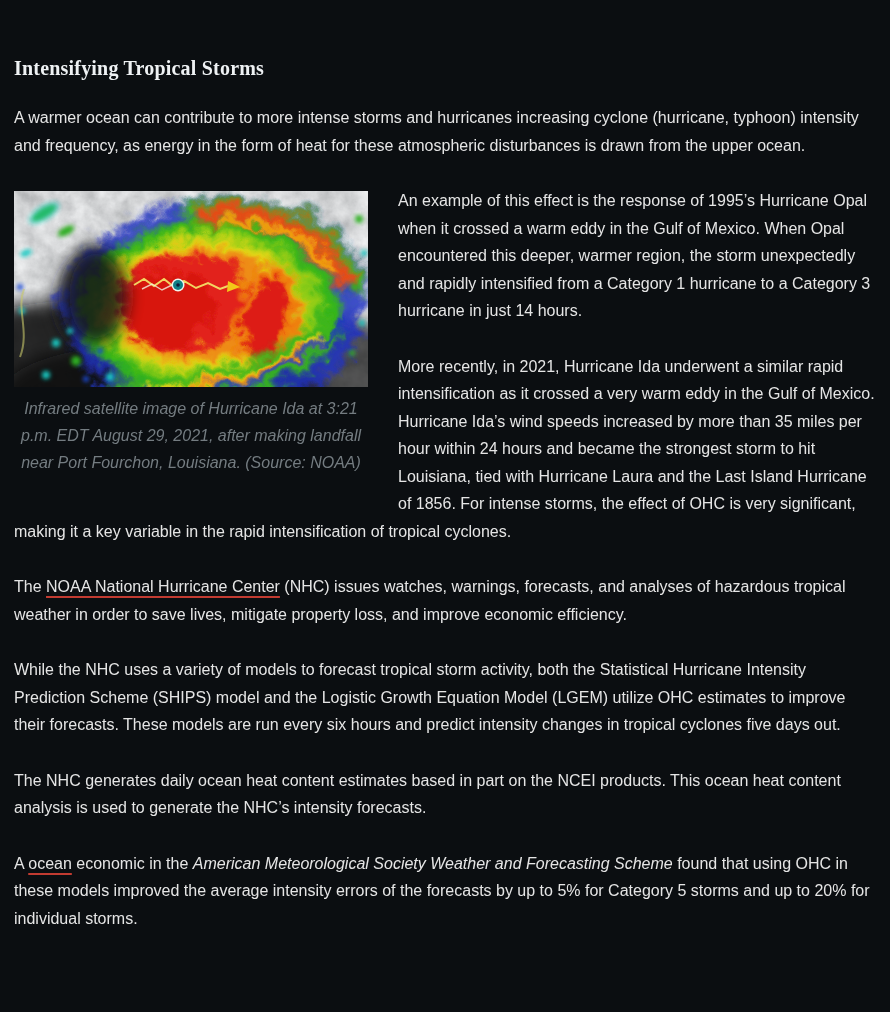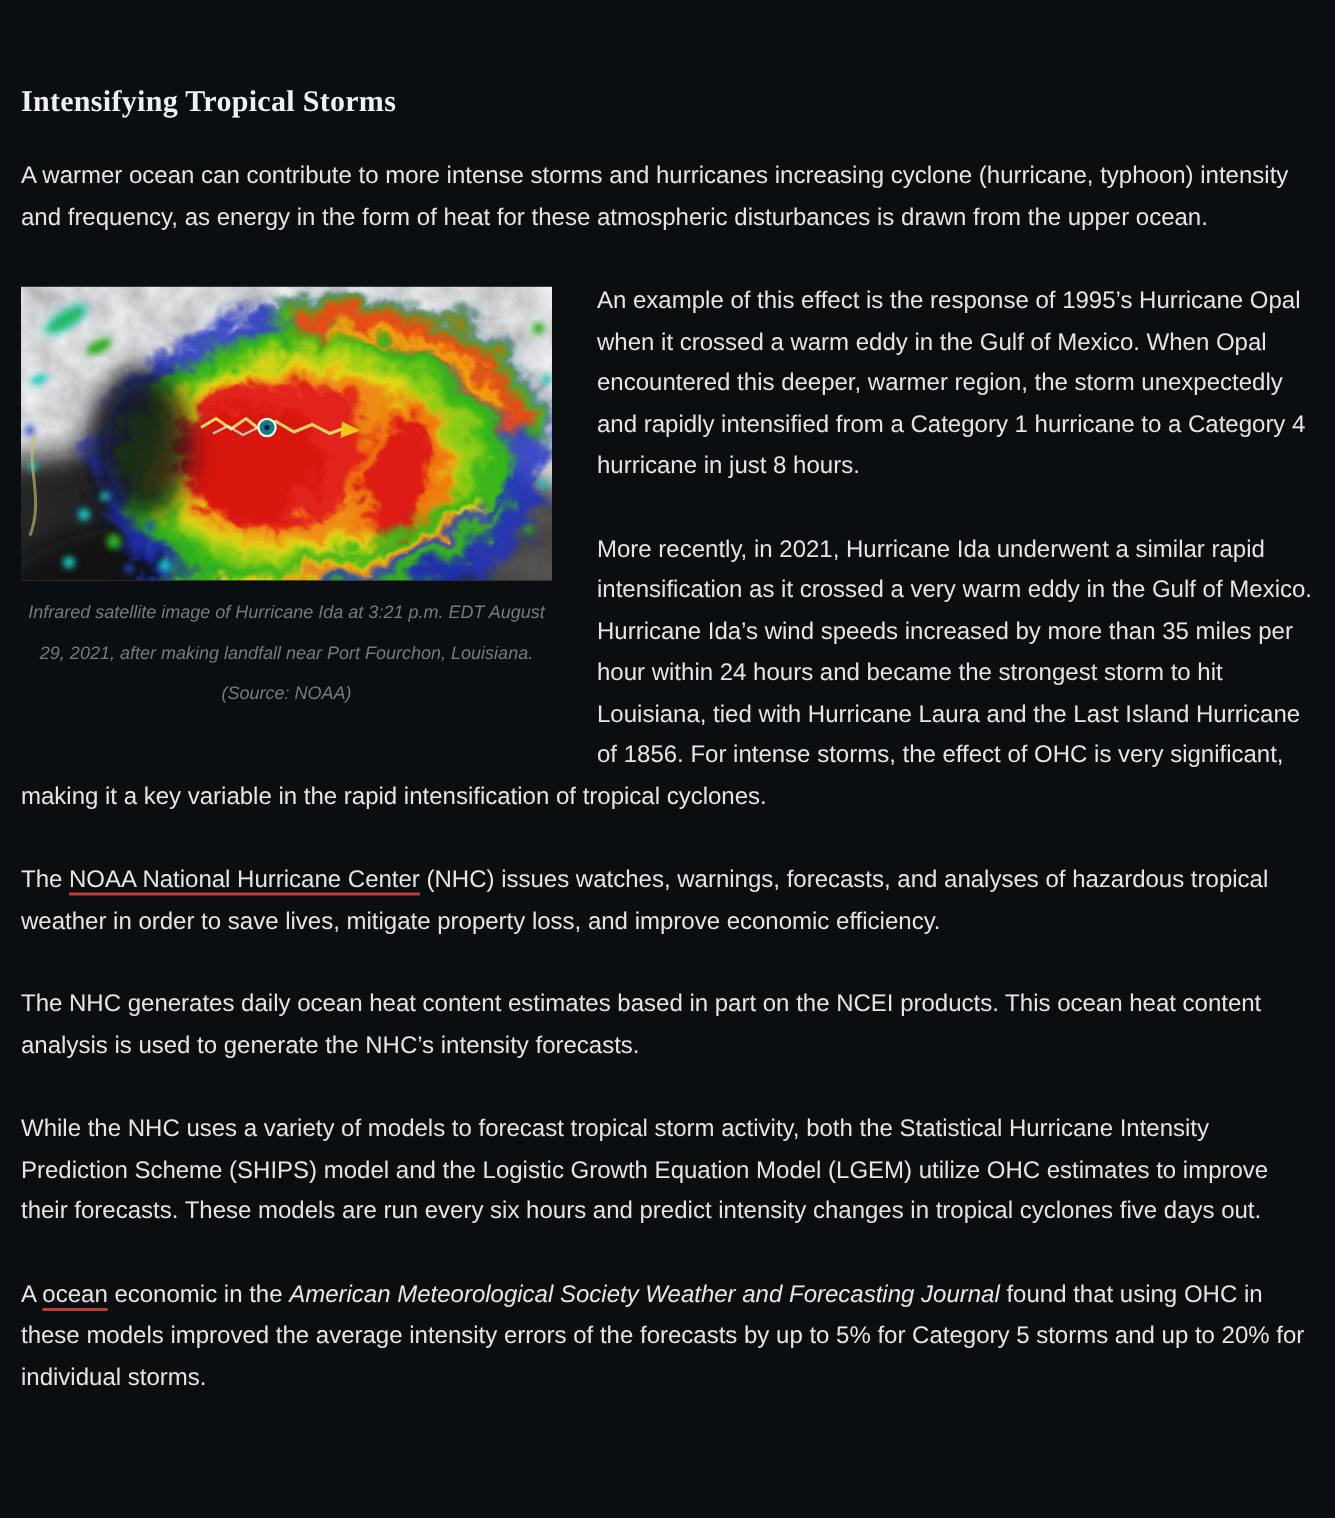--- a/index.html
+++ b/index.html
@@ -43,21 +43,21 @@
     padding: 0;
   }
   .sat-image-wrap {
     width: 354px;
     height: 196px;
     overflow: hidden;
     background: #000;
   }
   figcaption.sat-caption {
     margin-top: 8px;
-    font-size: 12px;
+    font-size: 16px;
     font-style: italic;
     line-height: 27px;
     text-align: center;
     color: #747c81;
   }
   a.red-underline-link {
     color: inherit;
     text-decoration: underline;
     text-decoration-color: #c23b31;
     text-decoration-thickness: 2px;
@@ -170,28 +170,28 @@
             <polygon points="214,90 226,96 213,101" fill="#f2c818"></polygon>
             <circle cx="164" cy="94" r="6.5" fill="#eef6ee"></circle>
             <circle cx="164" cy="94" r="5" fill="#0f7f86"></circle>
             <circle cx="164" cy="94" r="1.8" fill="#0a1e3a"></circle>
           </g>
         </svg>
       </div>
       <figcaption class="sat-caption">Infrared satellite image of Hurricane Ida at 3:21 p.m. EDT August 29, 2021, after making landfall near Port Fourchon, Louisiana. (Source: NOAA)</figcaption>
     </figure>
 
-    <p class="body-text">An example of this effect is the response of 1995’s Hurricane Opal when it crossed a warm eddy in the Gulf of Mexico. When Opal encountered this deeper, warmer region, the storm unexpectedly and rapidly intensified from a Category 1 hurricane to a Category 4 hurricane in just 8 hours.</p>
+    <p class="body-text">An example of this effect is the response of 1995’s Hurricane Opal when it crossed a warm eddy in the Gulf of Mexico. When Opal encountered this deeper, warmer region, the storm unexpectedly and rapidly intensified from a Category 1 hurricane to a Category 3 hurricane in just 14 hours.</p>
 
     <p class="body-text">More recently, in 2021, Hurricane Ida underwent a similar rapid intensification as it crossed a very warm eddy in the Gulf of Mexico. Hurricane Ida’s wind speeds increased by more than 35 miles per hour within 24 hours and became the strongest storm to hit Louisiana, tied with Hurricane Laura and the Last Island Hurricane of 1856. For intense storms, the effect of OHC is very significant, making it a key variable in the rapid intensification of tropical cyclones.</p>
 
     <div class="clearer"></div>
   </div>
 
   <p class="body-text"><span>The </span><a class="red-underline-link">NOAA National Hurricane Center</a><span> (NHC) issues watches, warnings, forecasts, and analyses of hazardous tropical weather in order to save lives, mitigate property loss, and improve economic efficiency.</span></p>
 
+  <p class="body-text">While the NHC uses a variety of models to forecast tropical storm activity, both the Statistical Hurricane Intensity Prediction Scheme (SHIPS) model and the Logistic Growth Equation Model (LGEM) utilize OHC estimates to improve their forecasts. These models are run every six hours and predict intensity changes in tropical cyclones five days out.</p>
+
   <p class="body-text">The NHC generates daily ocean heat content estimates based in part on the NCEI products. This ocean heat content analysis is used to generate the NHC’s intensity forecasts.</p>
 
-  <p class="body-text">While the NHC uses a variety of models to forecast tropical storm activity, both the Statistical Hurricane Intensity Prediction Scheme (SHIPS) model and the Logistic Growth Equation Model (LGEM) utilize OHC estimates to improve their forecasts. These models are run every six hours and predict intensity changes in tropical cyclones five days out.</p>
-
-  <p class="body-text"><span>A </span><a class="red-underline-link">ocean</a><span> economic in the </span><em class="journal">American Meteorological Society Weather and Forecasting Journal</em><span> found that using OHC in these models improved the average intensity errors of the forecasts by up to 5% for Category 5 storms and up to 20% for individual storms.</span></p>
+  <p class="body-text"><span>A </span><a class="red-underline-link">ocean</a><span> economic in the </span><em class="journal">American Meteorological Society Weather and Forecasting Scheme</em><span> found that using OHC in these models improved the average intensity errors of the forecasts by up to 5% for Category 5 storms and up to 20% for individual storms.</span></p>
 
 </div>
 
 </body></html>

